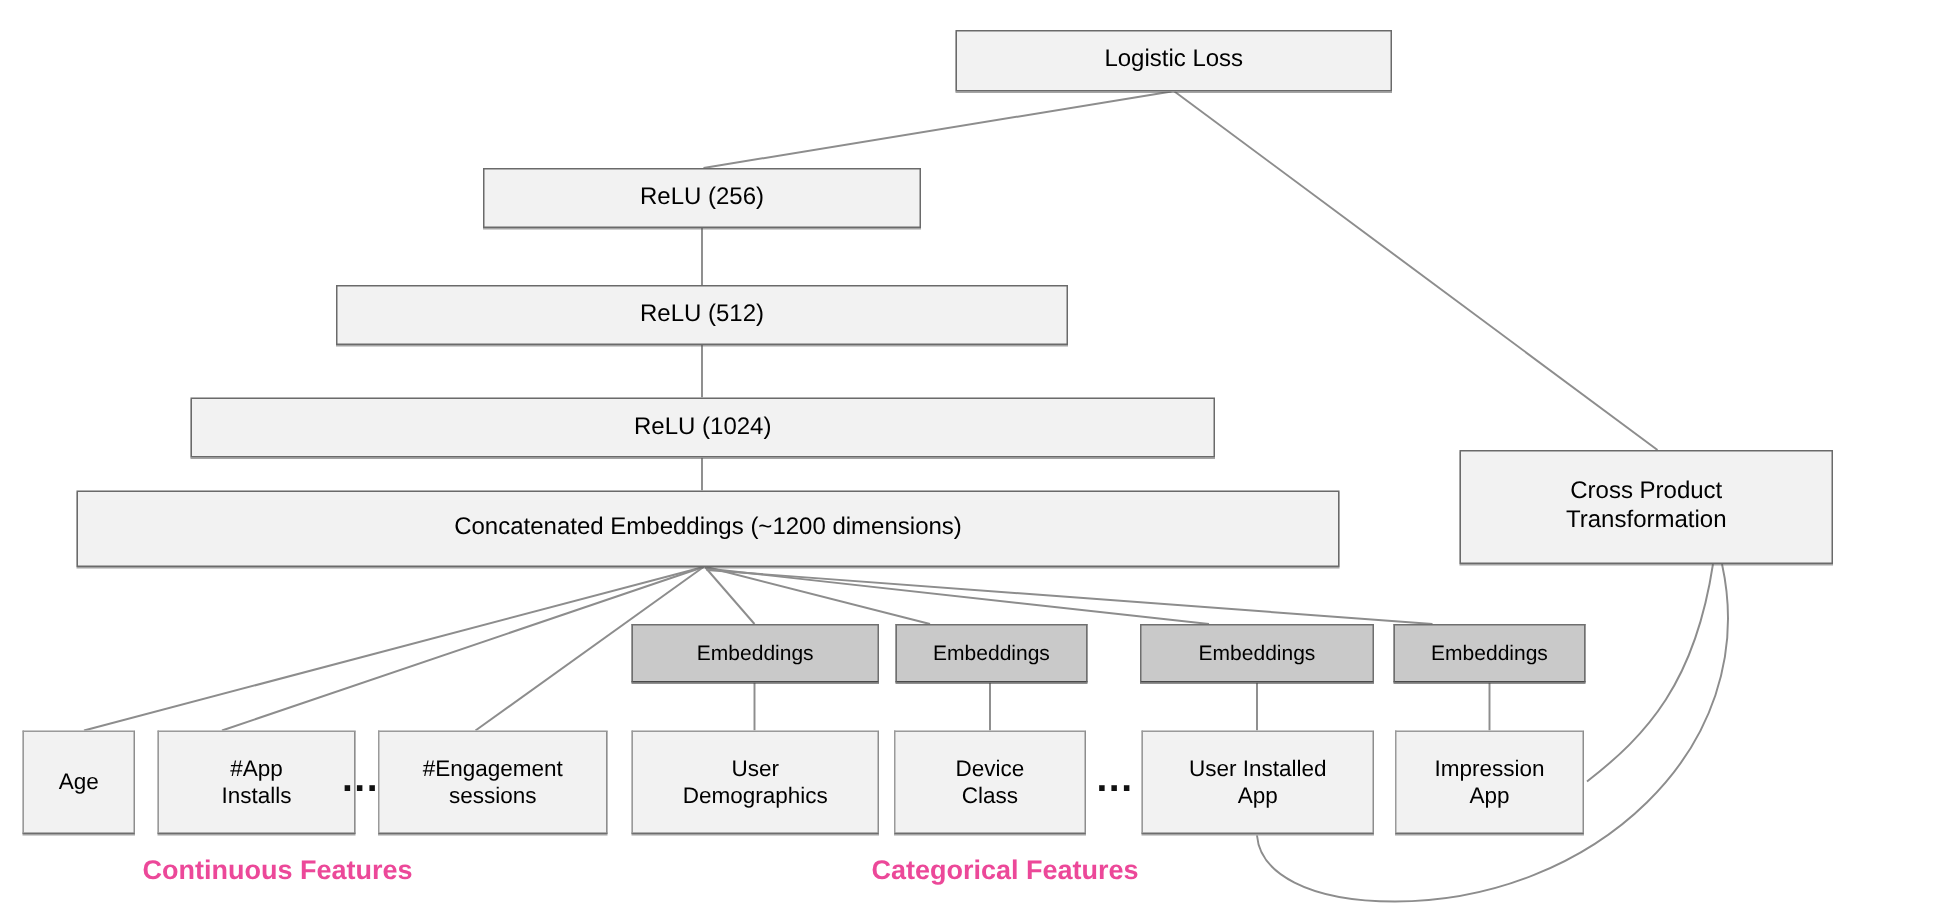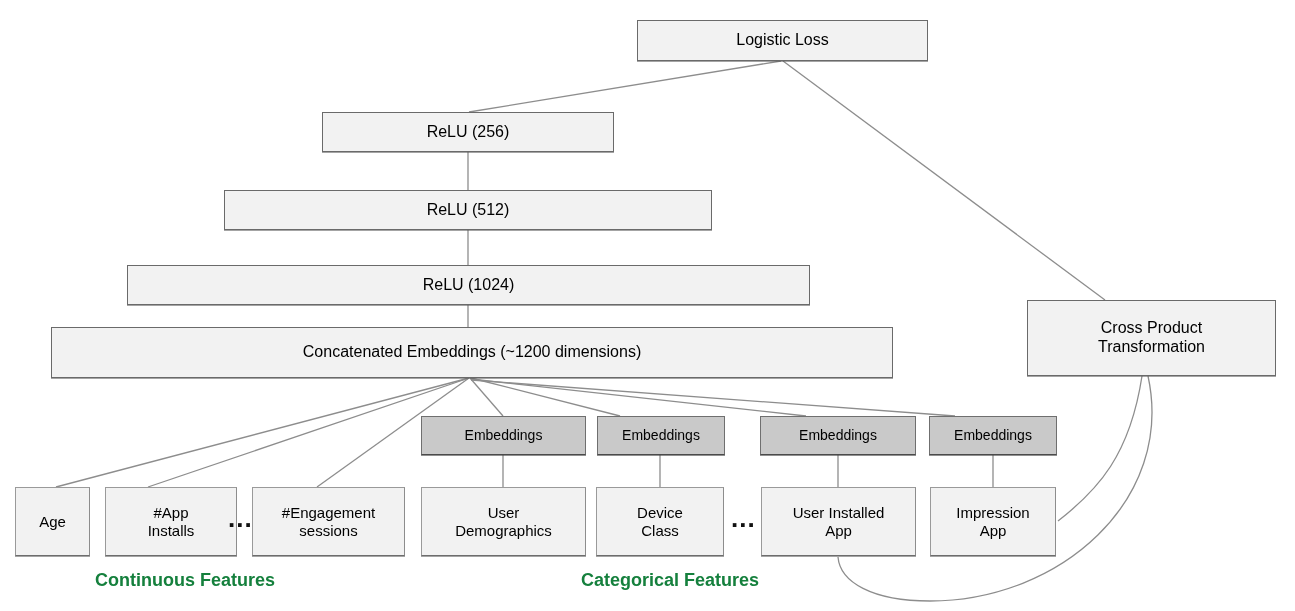--- a/index.html
+++ b/index.html
@@ -58,21 +58,21 @@
     font-size: 26px;
     font-weight: 700;
     letter-spacing: 1px;
     color: #111111;
     line-height: 1;
   }
   .group-label {
     position: absolute;
     font-size: 18px;
     font-weight: bold;
-    color: #15803d;
+    color: #ec4899;
     white-space: nowrap;
   }
 </style>
 </head>
 <body>
 
 <div id="canvas">
 
   <svg class="edges" viewBox="0 0 1295 611" xmlns="http://www.w3.org/2000/svg">
     <g fill="none" stroke="#8d8d8d" stroke-width="1.3">
@@ -119,21 +119,21 @@
   </div>
 
   <div class="node lbl-big strong" style="left:127px; top:265px; width:683px; height:40px;">
     <span>ReLU (1024)</span>
   </div>
 
   <div class="node lbl-big strong" style="left:51px; top:327px; width:842px; height:51px;">
     <span>Concatenated Embeddings (~1200 dimensions)</span>
   </div>
 
-  <div class="node lbl-big strong" style="left:1027px; top:300px; width:249px; height:76px; flex-direction:column; justify-content:center;">
+  <div class="node lbl-big strong" style="left:973px; top:300px; width:249px; height:76px; flex-direction:column; justify-content:center;">
     <span>Cross Product</span>
     <span>Transformation</span>
   </div>
 
   <div class="node dark lbl-emb" style="left:421px; top:416px; width:165px; height:39px;">
     <span>Embeddings</span>
   </div>
   <div class="node dark lbl-emb" style="left:597px; top:416px; width:128px; height:39px;">
     <span>Embeddings</span>
   </div>

